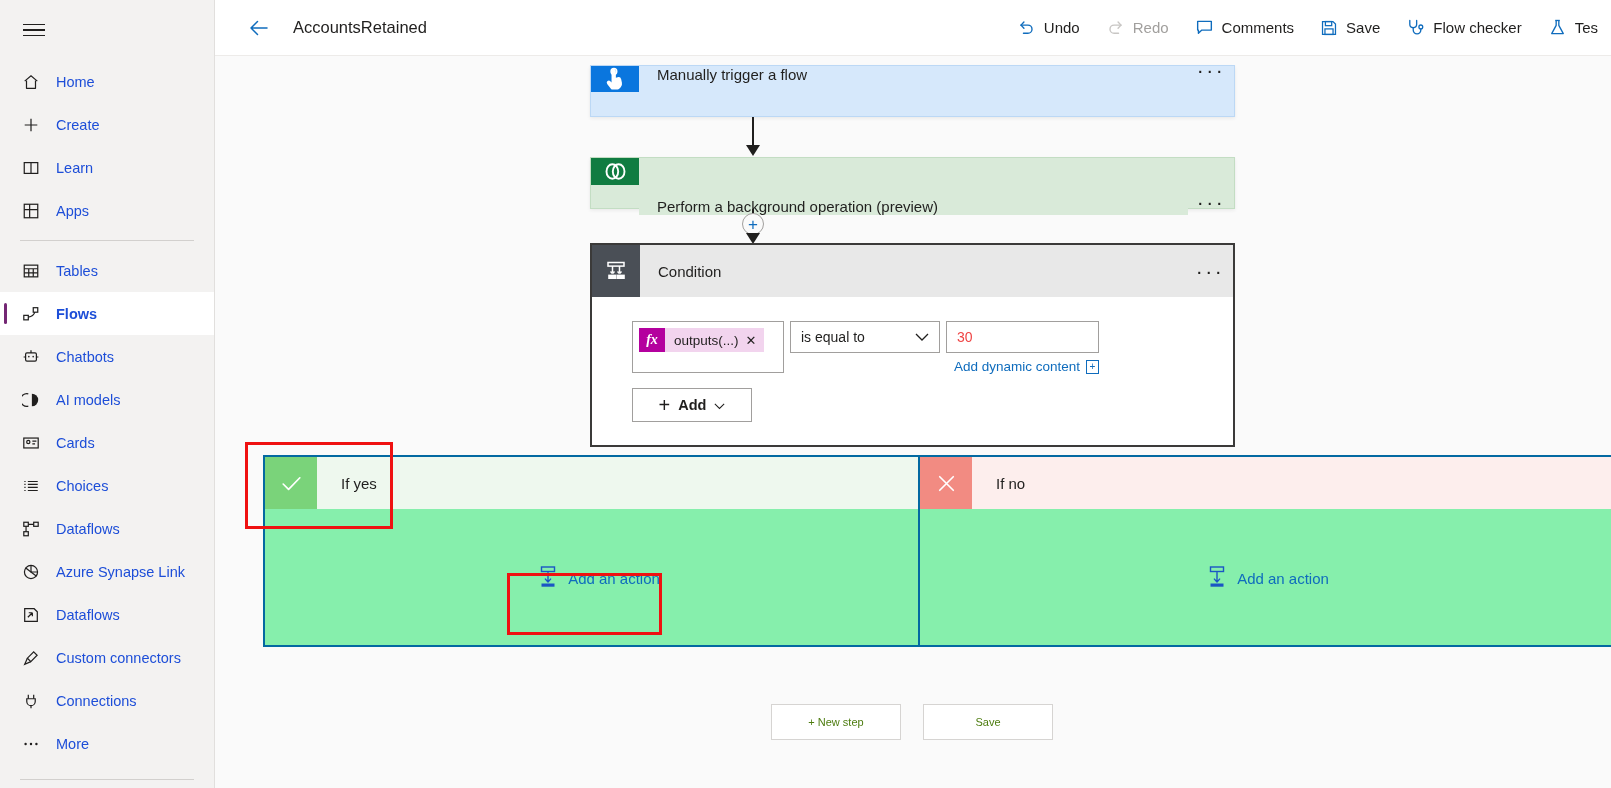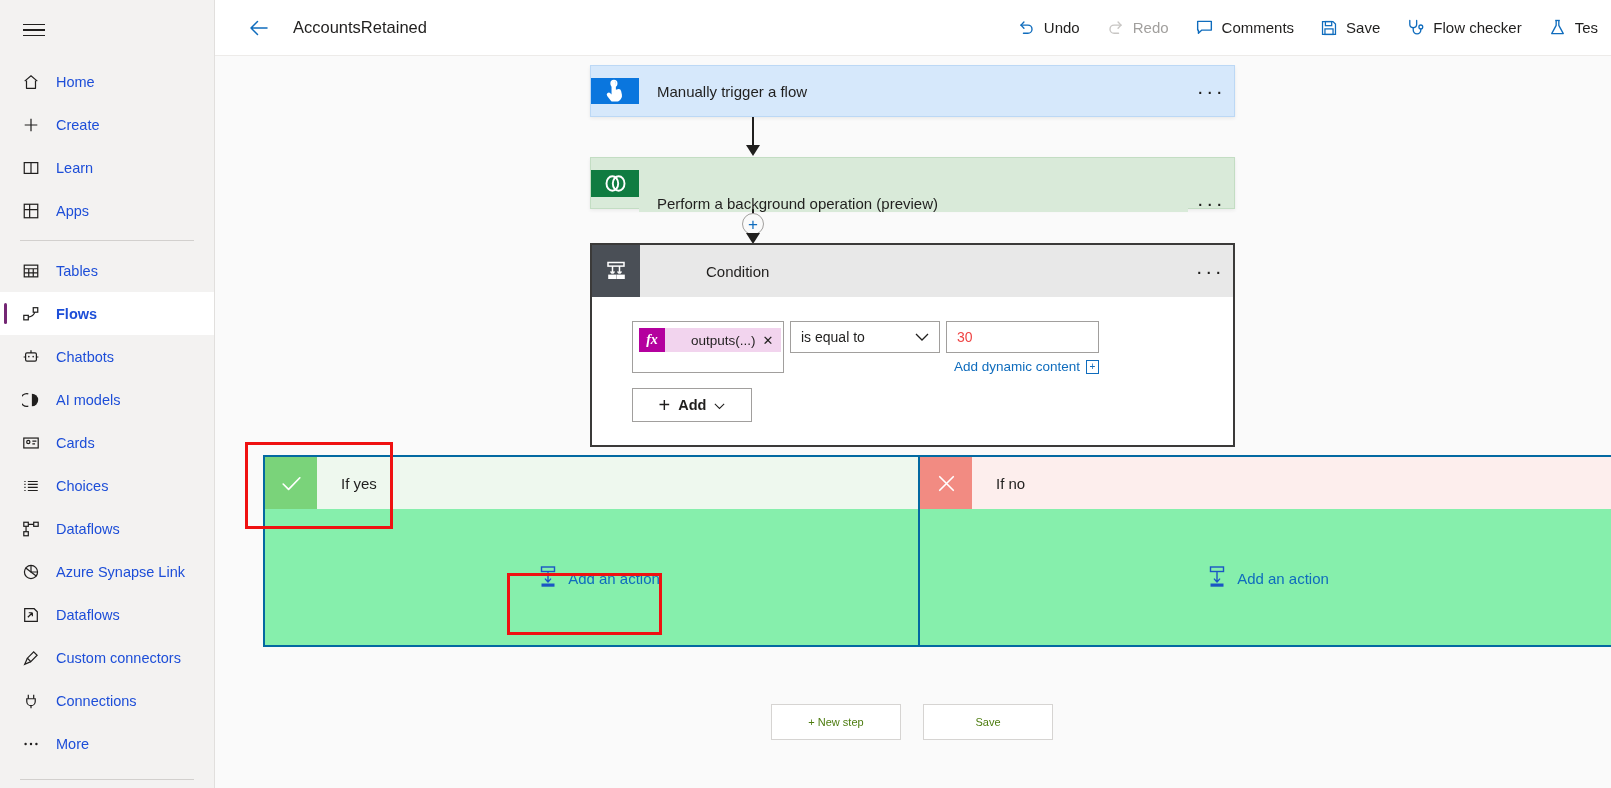--- a/index.html
+++ b/index.html
@@ -56,21 +56,21 @@
   }
   .cmd-btn .ci { color: #0f6cbd; display:flex; align-items:center; }
   .cmd-btn.disabled { color: #a19f9d; cursor: default; }
   .cmd-btn.disabled .ci { color: #c8c6c4; }
 
   
   .canvas { position: relative; width: 100%; height: 732px; background: #fafafa; overflow: hidden; }
 
   
   .node {
-    position: absolute; display: flex; align-items: center;
+    position: absolute; display: flex; align-items: flex-start;
     border: 1px solid #c8c6c4; background: #fff;
     box-shadow: 0 0.3px 0.9px rgba(0,0,0,0.07), 0 1.6px 3.6px rgba(0,0,0,0.07);
   }
   .node-ico { width: 48px; flex: 0 0 48px; display:flex; align-items:center; justify-content:center; }
   .node-body { flex: 1; display: flex; align-items: center; padding-left: 18px; font-size: 15px; color: #201f1e; }
   .node-ellipsis {
     width: 46px; flex: 0 0 46px; display:flex; align-items:center; justify-content:center;
     color:#201f1e; font-size: 21px; letter-spacing: 2.5px; cursor: pointer; line-height: 0.4;
   }
 
@@ -91,41 +91,41 @@
     background: #fafafa; border: 1px solid #a19f9d; color: #0f6cbd;
     display:flex; align-items:center; justify-content:center; font-size: 17px; cursor: pointer;
     line-height: 1;
   }
 
   
   #cond-card {
     position: absolute; left: 375px; top: 187px; width: 645px; height: 204px;
     background: #ffffff; border: 2px solid #3b3a39;
   }
-  #cond-header { display: flex; align-items: stretch; height: 52px; background: #e8e8e8; gap: 48px; }
+  #cond-header { display: flex; align-items: stretch; height: 52px; background: #e8e8e8; }
   #cond-header .chead-ico { width:48px; flex:0 0 48px; background:#4a4f56; display:flex; align-items:center; justify-content:center; }
   #cond-header .chead-title { flex:1; display:flex; align-items:center; padding-left: 18px; font-size: 15px; color:#201f1e; }
   #cond-header .node-ellipsis { color:#201f1e; }
   #cond-body { padding: 24px 0 0 40px; }
 
   .cond-row { display: flex; align-items: flex-start; gap: 6px; }
   .token-box {
     width: 152px; height: 52px; border: 1px solid #a19f9d; background:#fff;
     padding: 6px 6px 0 6px;
   }
   .token {
     display: inline-flex; align-items: center; height: 24px; background: #f2d4ee;
     font-size: 13.5px; color: #201f1e;
   }
   .token .fx {
     background: #b4009e; color: #fff; width: 26px; height: 24px;
     display:flex; align-items:center; justify-content:center;
     font-style: italic; font-family: "Liberation Serif", serif; font-size: 14px; font-weight: 600;
   }
-  .token .tlabel { padding: 0 7px 0 26px; }
+  .token .tlabel { padding: 0 7px 0 9px; }
   .token .tx { padding-right: 8px; cursor: pointer; font-size: 13px; }
 
   .op-select {
     width: 150px; height: 32px; border: 1px solid #a19f9d; background:#fff;
     display:flex; align-items:center; padding: 0 10px; font-size: 14px; color:#201f1e;
     cursor: pointer; justify-content: space-between;
   }
   .op-select .chev { color:#201f1e; }
   .val-col { display:flex; flex-direction:column; align-items:flex-end; }
   .val-input {

